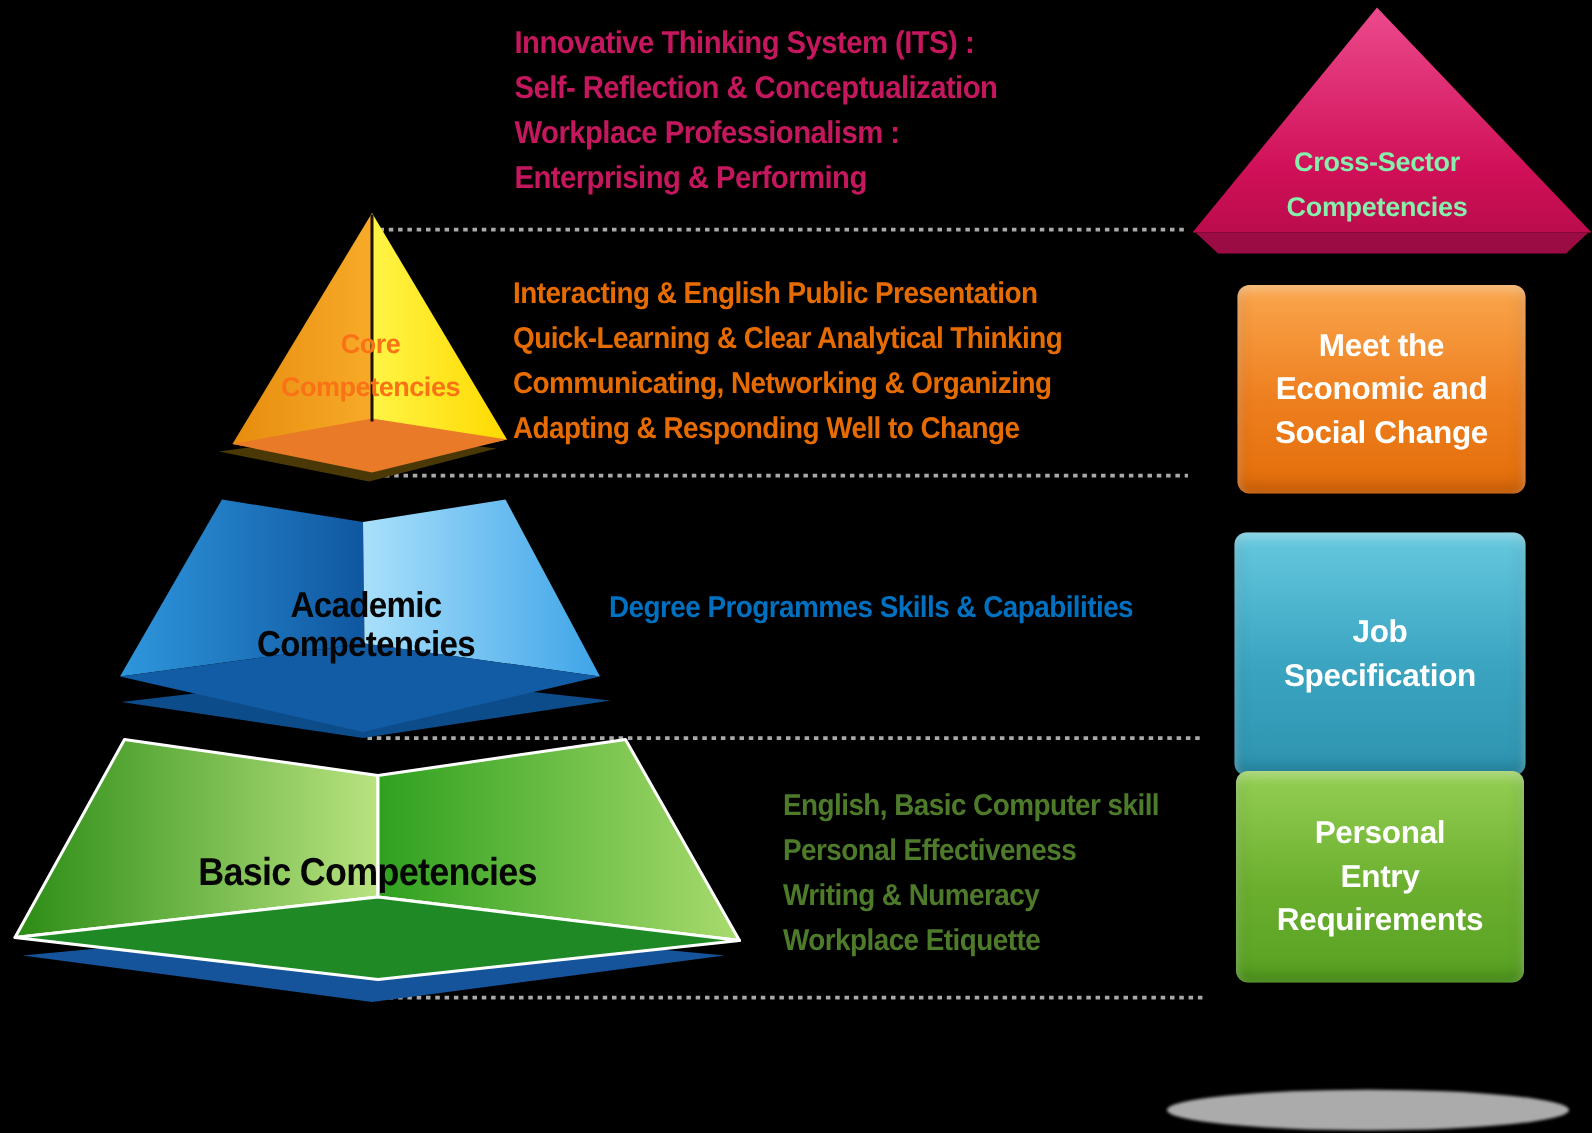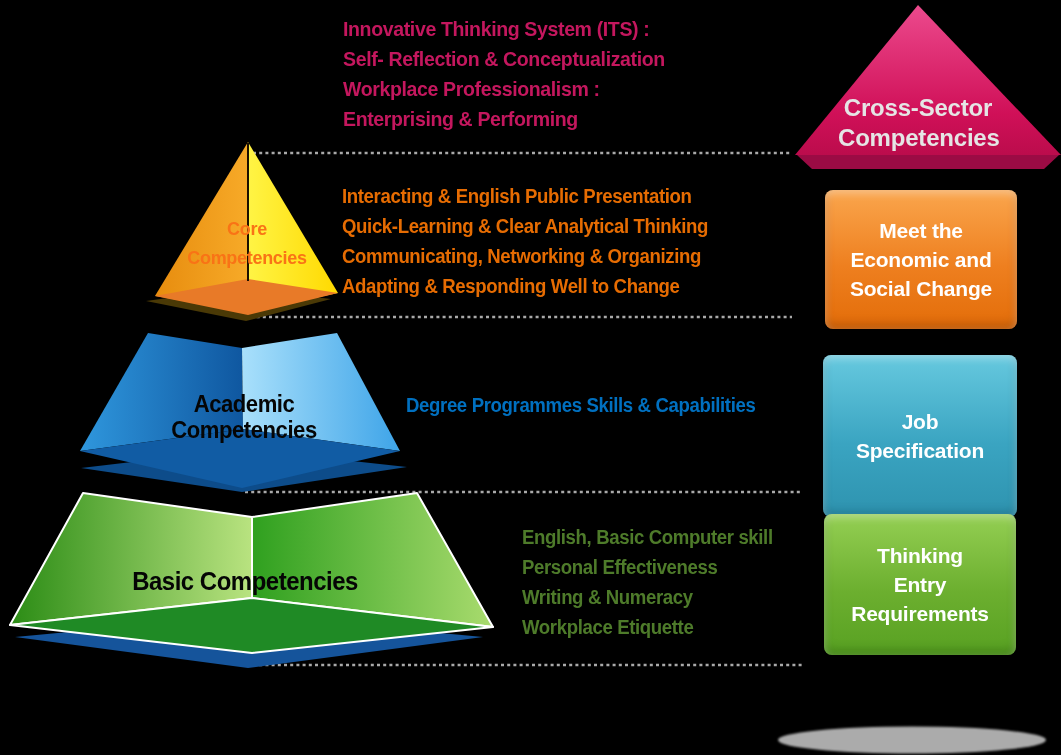--- a/index.html
+++ b/index.html
@@ -34,21 +34,21 @@
     box-shadow:inset 0 3px 8px rgba(255,255,255,.38), inset 0 -5px 10px rgba(110,45,0,.35);}
   .box-blue{left:823px;top:355px;width:194px;height:162px;
     background:linear-gradient(180deg,#66C9DF 0%,#3AA4C1 55%,#2E93AF 100%);
     box-shadow:inset 0 3px 8px rgba(255,255,255,.38), inset 0 -5px 10px rgba(10,70,85,.35);}
   .box-green{left:824px;top:514px;width:192px;height:141px;
     background:linear-gradient(180deg,#94CF53 0%,#6CAF2F 55%,#58A122 100%);
     box-shadow:inset 0 3px 8px rgba(255,255,255,.38), inset 0 -5px 10px rgba(25,75,0,.35);}
   
   .tri-label{
     position:absolute;left:838px;top:93px;width:160px;text-align:center;
-    color:#e5e5e5;font-weight:bold;font-size:24px;line-height:30px;letter-spacing:-0.2px;
+    color:#86efac;font-weight:bold;font-size:18px;line-height:30px;letter-spacing:-0.2px;
   }
 </style>
 </head>
 <body>
 
 <div class="canvas">
 
   <svg class="layer" width="1061" height="755" viewBox="0 0 1061 755">
     <defs>
       <linearGradient id="gCoreL" x1="0" y1="0" x2="1" y2="0">
@@ -162,18 +162,18 @@
     <div>Economic and</div>
     <div>Social Change</div>
   </div>
 
   <div class="rbox box-blue">
     <div>Job</div>
     <div>Specification</div>
   </div>
 
   <div class="rbox box-green">
-    <div>Thinking</div>
+    <div>Personal</div>
     <div>Entry</div>
     <div>Requirements</div>
   </div>
 
 </div>
 
 </body></html>

